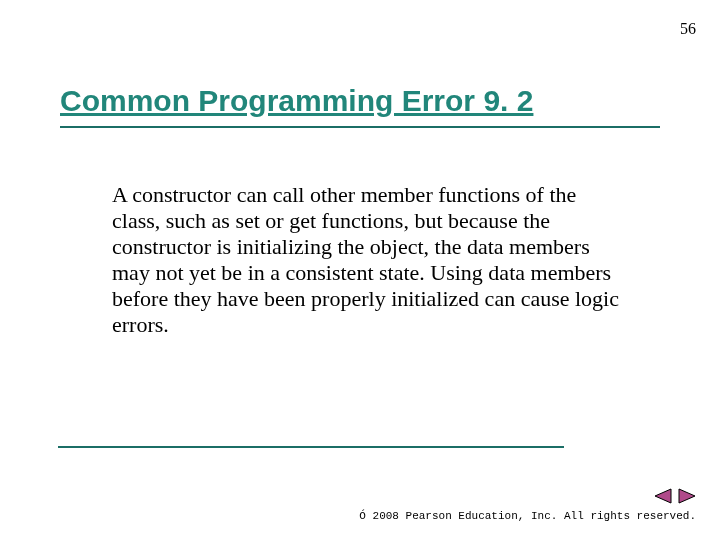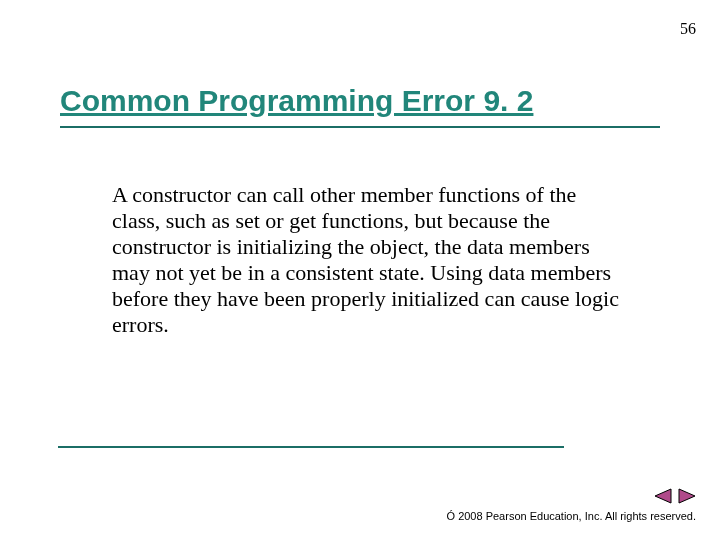--- a/index.html
+++ b/index.html
@@ -63,20 +63,21 @@
     gap: 6px;
   }
   .nav-controls svg { display: block; }
   .copyright {
     position: absolute;
     bottom: 18px;
     right: 24px;
     font-size: 11px;
     color: #000;
     white-space: nowrap;
+    font-family: Liberation Mono, monospace;
   }
 </style>
 </head>
 <body>
 
 <div class="page-number">56</div>
 
 <h1 class="slide-title">Common Programming Error 9. 2</h1>
 
 <div class="rule-top"></div>

